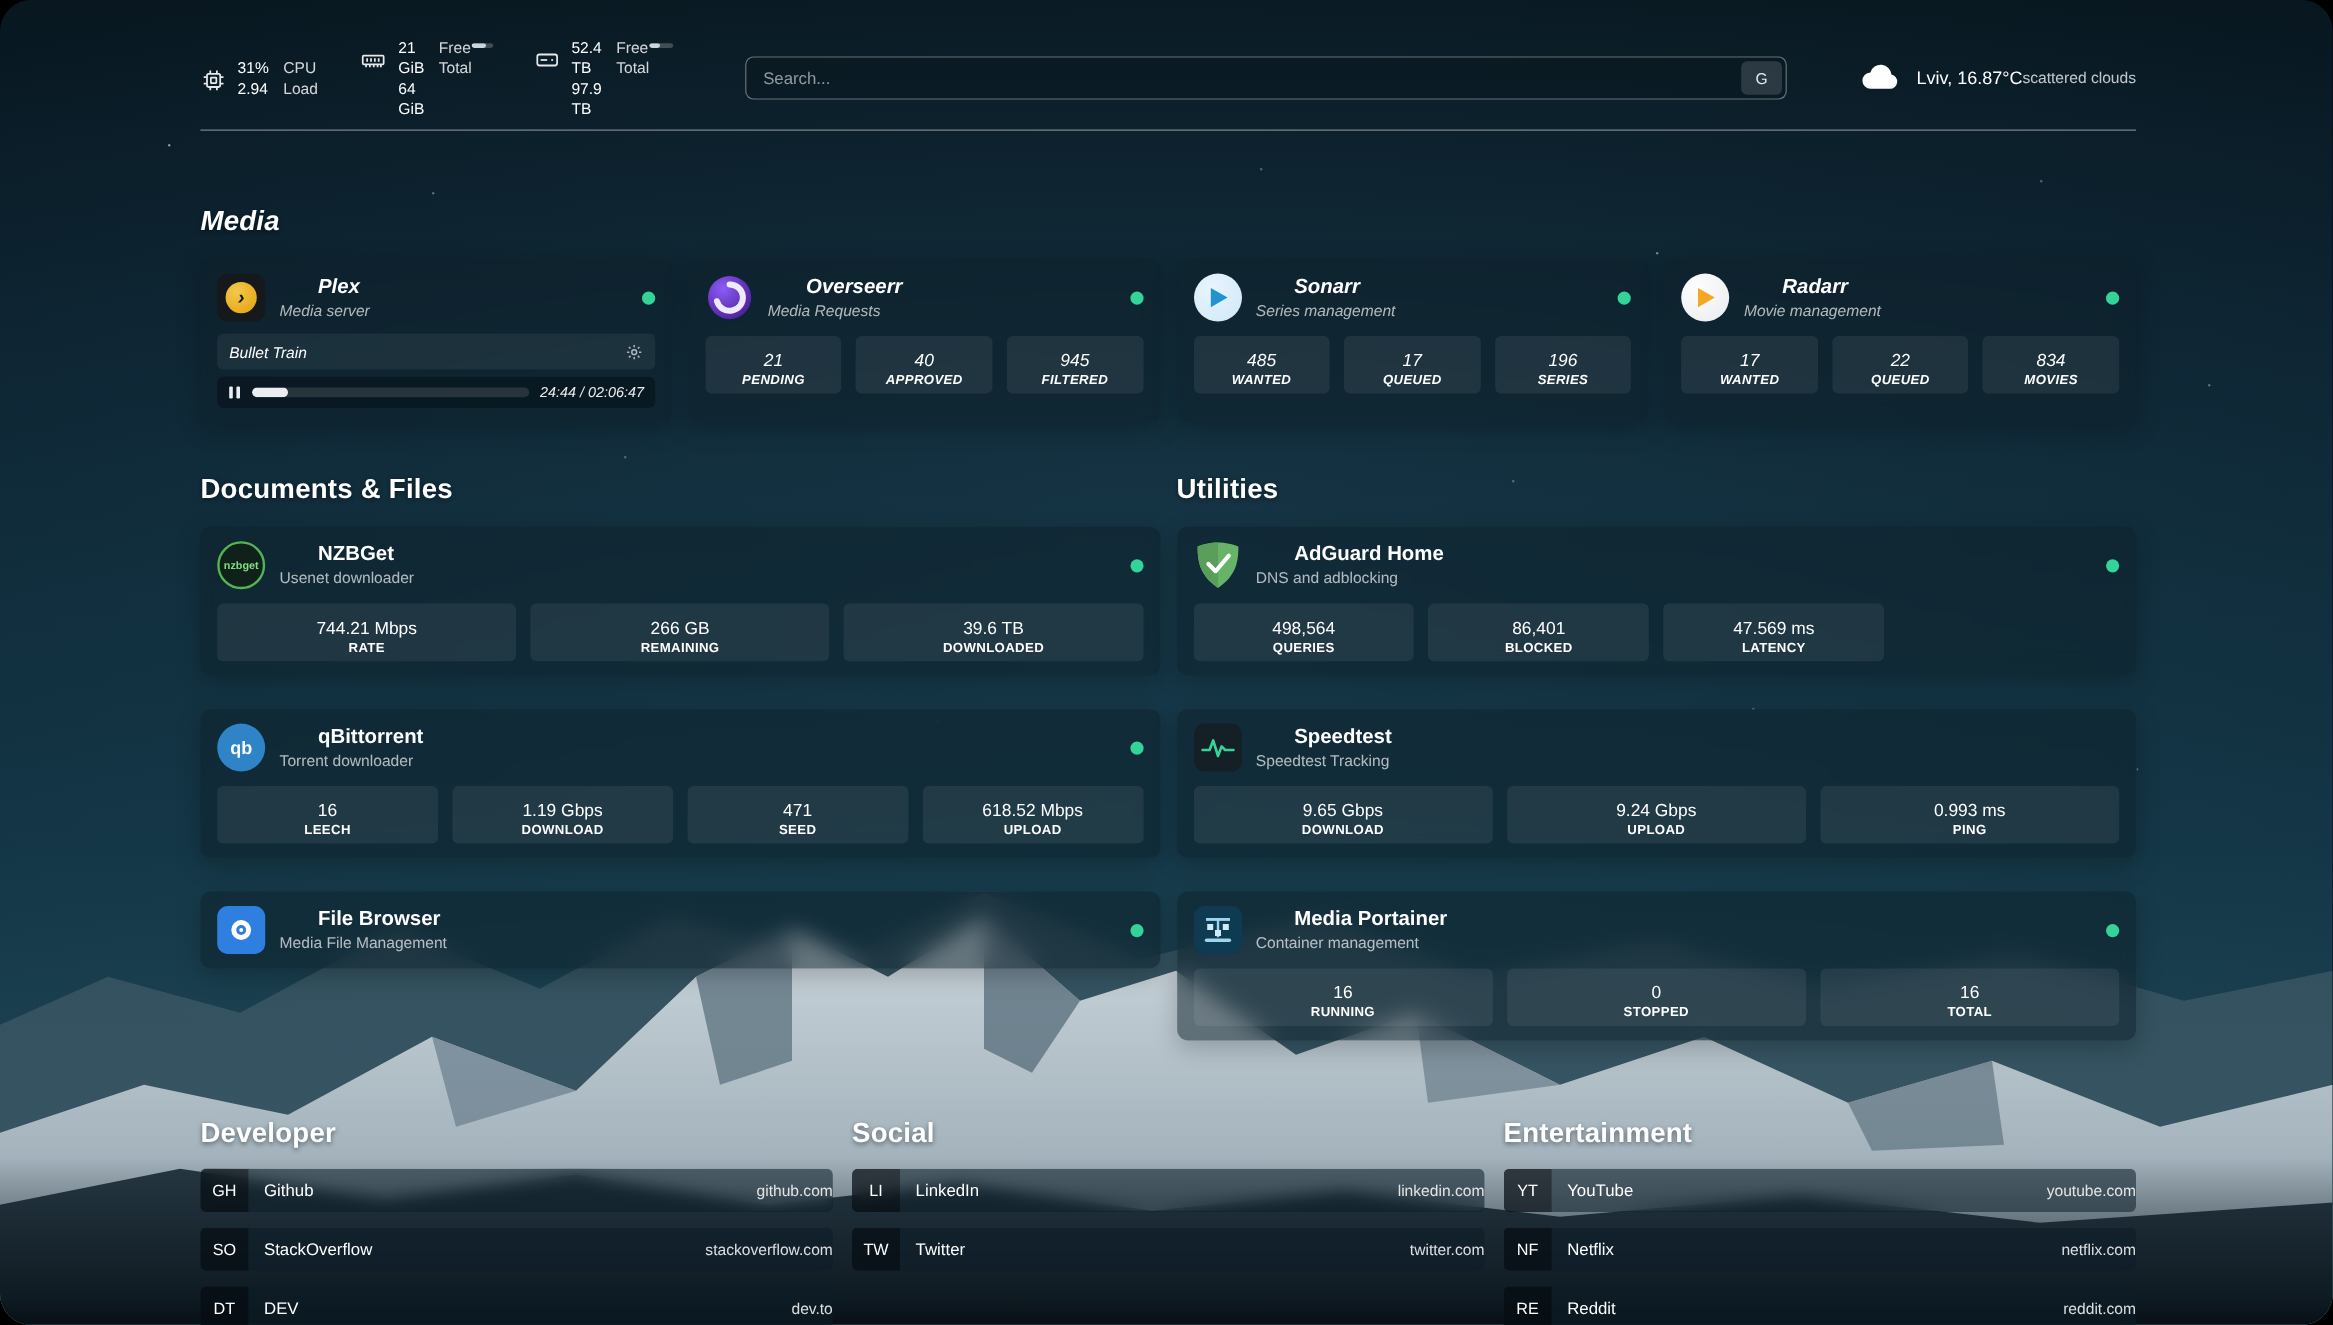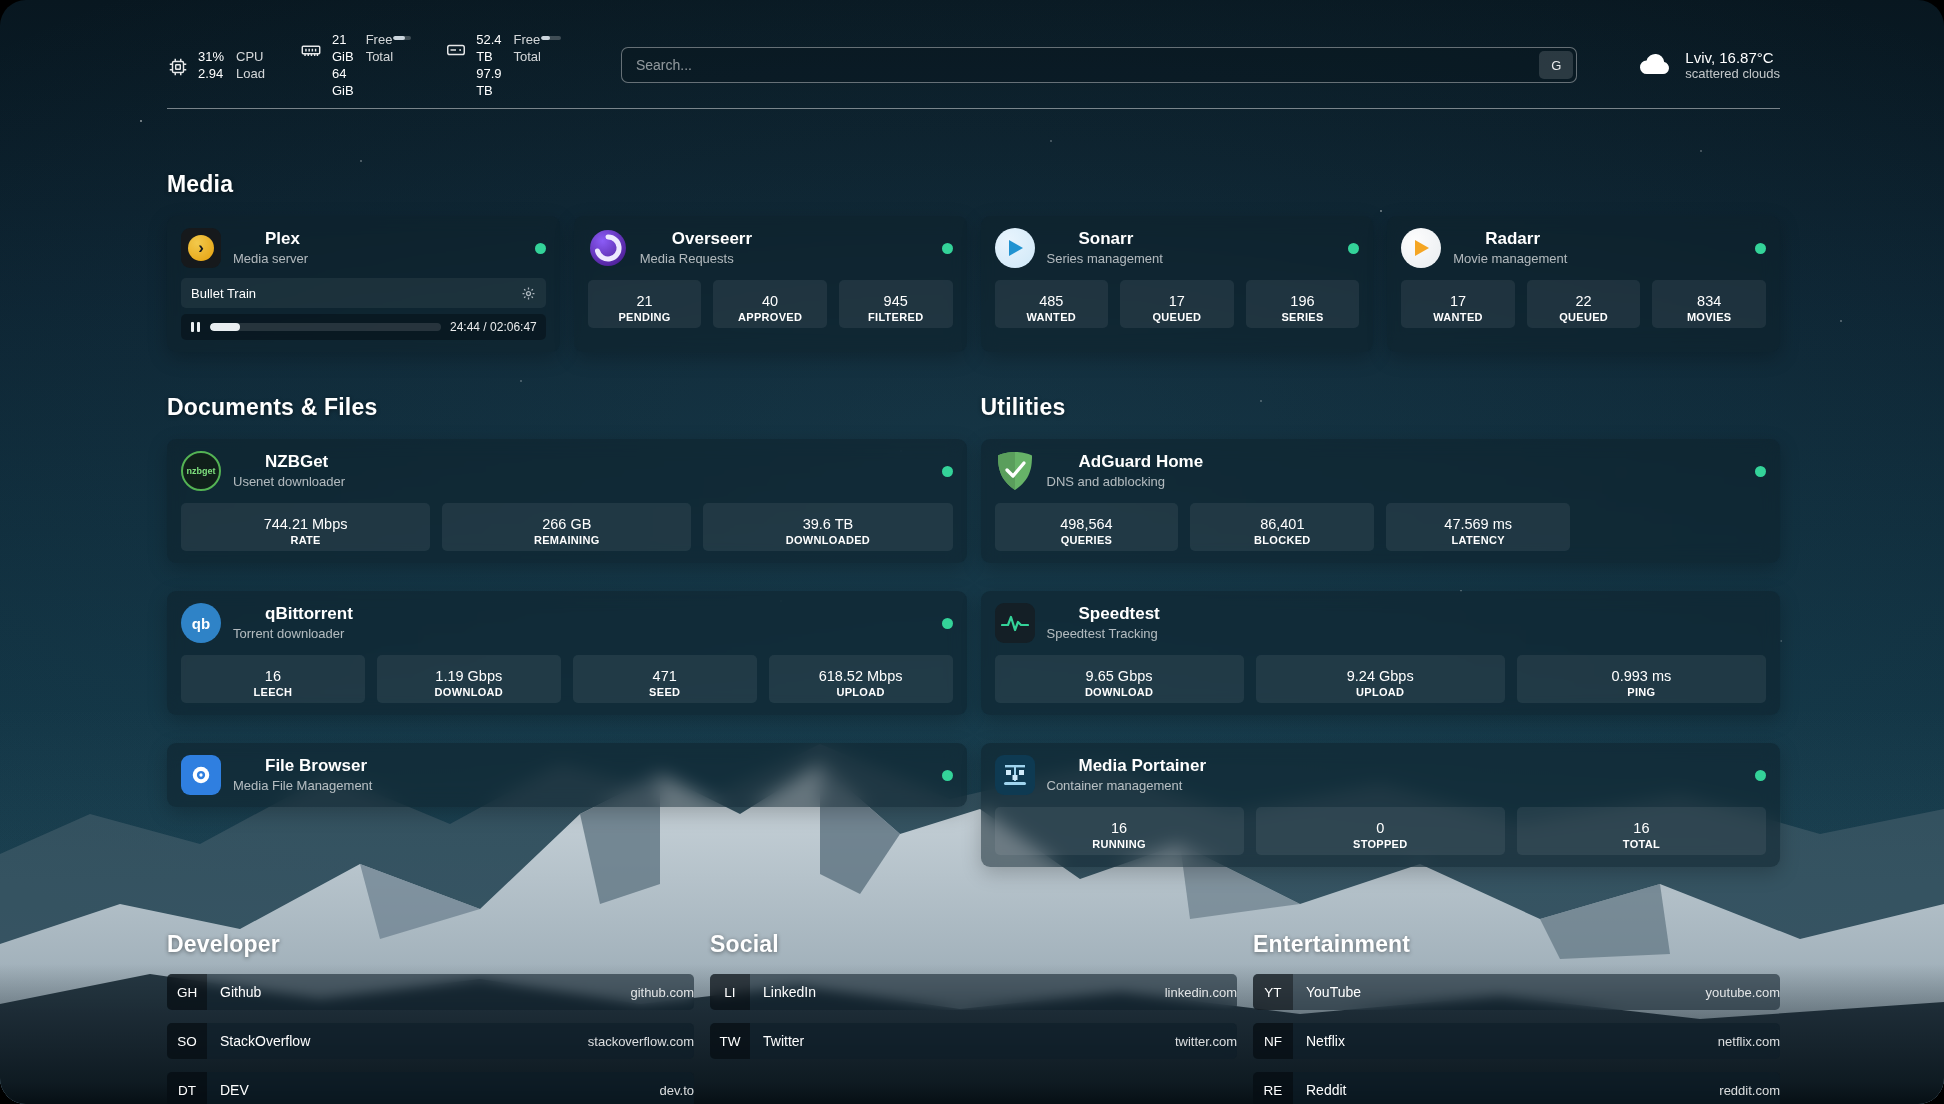--- a/index.html
+++ b/index.html
@@ -40,27 +40,27 @@
   .res-bar { margin-top:5px; height:4px; width:100%; border-radius:2px; background:rgba(255,255,255,.22); overflow:hidden; }
   .res-bar-fill { height:100%; background:var(--bar-fill,#cbd5dd); border-radius:2px; }
   .searchwrap { flex:1; display:flex; align-items:center; height:36px; margin:0 26px;
     border:1px solid rgba(255,255,255,.38); border-radius:7px; background:rgba(8,22,30,.38); }
   .searchwrap input { flex:1; height:100%; background:transparent; border:none; outline:none;
     color:#fff; font-size:14px; padding:0 14px; font-family:"Liberation Sans",sans-serif; }
   .searchwrap input::placeholder { color:rgba(255,255,255,.55); }
   .search-btn { width:34px; height:28px; margin-right:3px; border-radius:5px; background:rgba(255,255,255,.14);
     display:flex; align-items:center; justify-content:center; font-size:13px; color:rgba(255,255,255,.9); cursor:pointer; }
   .weather { display:flex; align-items:center; gap:12px; }
-  .weather-text { display:flex; flex-direction:column; }
+  .weather-text { display:flex; flex-direction:row; }
   .weather-loc { font-size:15px; color:#fff; }
   .weather-cond { font-size:13px; color:rgba(255,255,255,.75); }
   .topbar-divider { margin-top:14px; border-bottom:1.5px solid rgba(255,255,255,.45); }
   
   .section-title { font-size:23px; font-weight:700; letter-spacing:.2px; text-shadow:0 1px 4px rgba(0,0,0,.45); }
-  .media-section { margin-top:62px; }
+  .media-section { margin-top:62px;font-style:italic; }
   .media-grid { margin-top:18px; display:grid; grid-template-columns:repeat(4,1fr); gap:14px; }
   .two-col { margin-top:42px; display:grid; grid-template-columns:1fr 1fr; gap:14px; align-items:start; }
   .col-cards { margin-top:18px; display:flex; flex-direction:column; gap:28px; }
   
   .card { background:rgba(13,33,43,.52); border-radius:9px; padding:12px 14px;
     box-shadow:0 6px 20px rgba(0,0,0,.22); backdrop-filter:blur(9px); }
   .card-head { display:flex; align-items:center; gap:12px; cursor:pointer; }
   .tile { width:40px; height:40px; border-radius:9px; display:flex; align-items:center; justify-content:center; flex:0 0 40px; overflow:hidden; }
   .card-titles { display:flex; flex-direction:column; line-height:1.18; }
   .card-name { font-size:17px; font-weight:600; color:#fff;margin-left:32px; }

